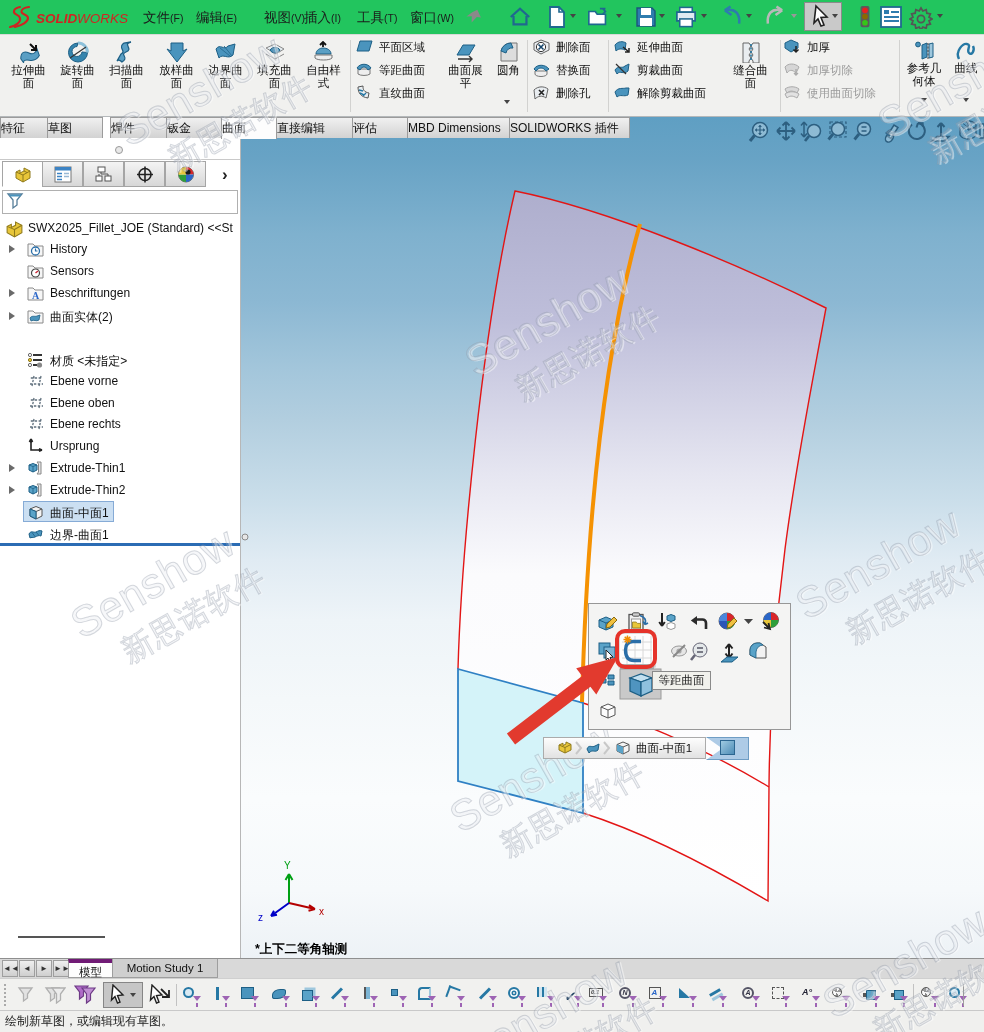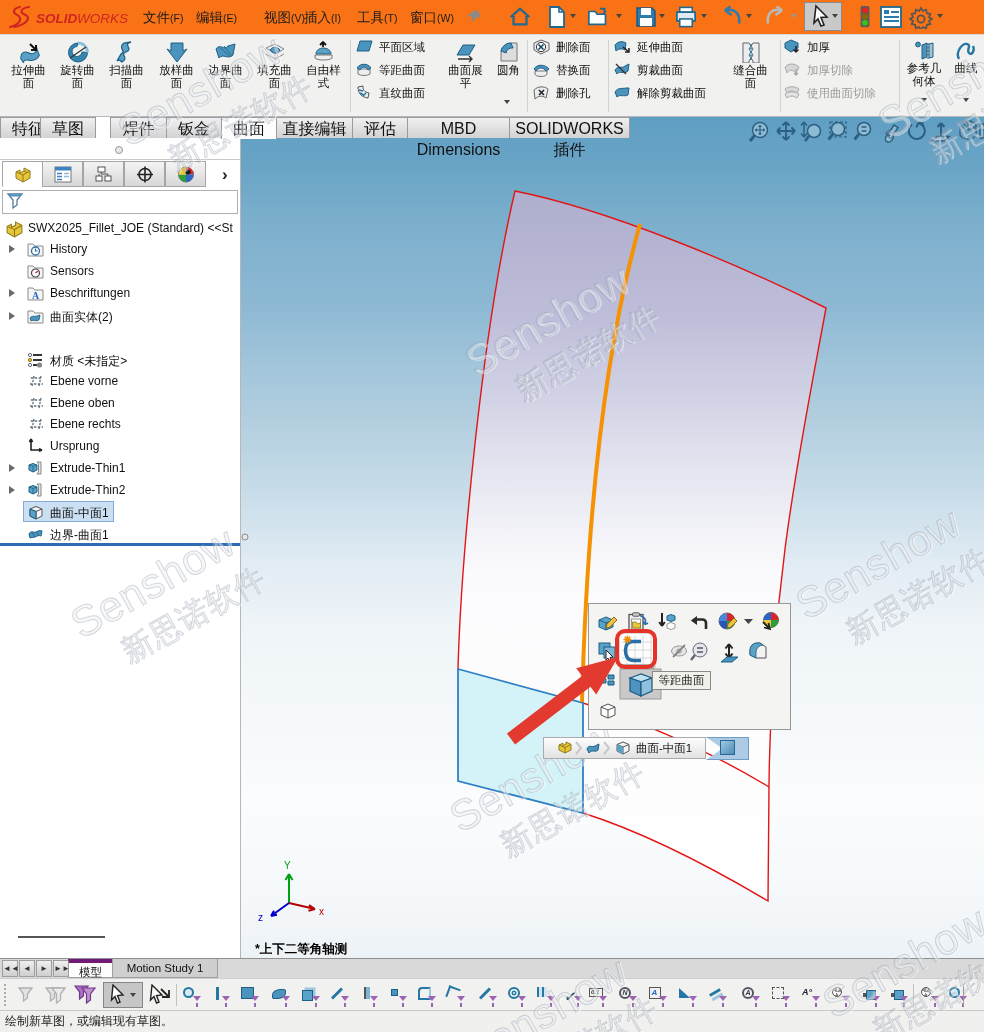--- a/index.html
+++ b/index.html
@@ -1,35 +1,35 @@
 <!DOCTYPE html>
 <html><head><meta charset="utf-8">
 <style>
 html,body{margin:0;padding:0;width:984px;height:1032px;overflow:hidden;background:#fff;
  font-family:"Liberation Sans",sans-serif;-webkit-font-smoothing:antialiased}
 .abs{position:absolute}
 #page{position:relative;width:984px;height:1032px}
 
-#menubar{left:0;top:0;width:984px;height:35px;background:#f97316;border-bottom:1px solid #d9d9d9;box-sizing:border-box}
+#menubar{left:0;top:0;width:984px;height:35px;background:#22c55e;border-bottom:1px solid #d9d9d9;box-sizing:border-box}
 .menuitem{top:9px;font-size:13.5px;color:#1b1b1b}
 .menuitem small{font-size:10.5px}
 .tbico{top:5px;width:24px;height:24px}
 .dd{top:14px;width:0;height:0;border:3.5px solid transparent;border-top:4.5px solid #444}
 
 #ribbon{left:0;top:35px;width:984px;height:82px;background:#f1f1ef;border-bottom:1px solid #b4b8ba;box-sizing:border-box}
 .bigbtn{top:4px;width:49px;text-align:center;font-size:11.5px;line-height:13px;color:#111}
 .bigbtn svg{display:block;margin:2px auto 1px}
 .rsmall{height:23px;font-size:11.5px;color:#111;white-space:nowrap}
 .rsmall svg{vertical-align:-4px;margin-right:5px}
 .rsep{top:5px;width:1px;height:72px;background:#d2d2d0}
 .gray{color:#9a9a9a}
 
 #tabrow{left:0;top:117px;width:630px;height:22px}
 .ctab{top:0;height:21px;background:linear-gradient(#f0f0f0,#d2d2d2);border:1px solid #9b9b9b;border-bottom:none;box-sizing:border-box;
- font-size:16px;color:#111;text-align:center;line-height:21px}
+ font-size:12px;color:#111;text-align:left;line-height:21px}
 .ctab.act{background:#fdfdfd;height:22px;z-index:3}
 
 #viewport{left:241px;top:117px;width:743px;height:841px;
 background:linear-gradient(180deg,#5f9fc3 0%,#68a3c5 5%,#7fb1ce 14%,#8cb8d3 22%,#a3c6db 30%,#b2cedf 36%,#cadeea 45.5%,#e0ebf3 52.7%,#eef4f8 59.8%,#f4f8fa 69.3%,#fafcfd 81%,#f6f9fb 92%,#edf2f6 100%)}
 
 #lpanel{left:0;top:139px;width:241px;height:819px;background:#fff;border-right:1px solid #b7b7b7;box-sizing:border-box}
 .ptab{top:22px;height:26px;background:linear-gradient(#f4f4f4,#d7d7d7);border:1px solid #a5a5a5;box-sizing:border-box}
 .ptab.act{background:#fff;border-bottom:1px solid #fff}
 .trow{left:0;width:240px;height:22px;font-size:12px;color:#111;white-space:nowrap}
 .trow .txt{position:absolute;left:50px;top:4px}
@@ -272,21 +272,21 @@
         </svg>参考几<br>何体</div>
  <div class="abs bigbtn" style="left:946px;width:40px"><svg width="24" height="20" viewBox="0 0 24 20">
           <path d="M5,18 C1,10 9,2 13,3 C18,4 12,9 15,12 C18,15 21,9 19,5" fill="none" stroke="#2678a4" stroke-width="2.4"></path>
         </svg>曲线</div>
  <i class="abs dd" style="left:921px;top:63px"></i>
  <i class="abs dd" style="left:963px;top:63px"></i>
 </div>
 
 <div class="abs" id="tabrow">
  <span class="abs ctab" style="left:0;width:56px">特征</span>
- <span class="abs ctab" style="left:40px;width:56px">草图</span>
+ <span class="abs ctab" style="left:47px;width:56px">草图</span>
  <span class="abs ctab" style="left:110px;width:57px">焊件</span>
  <span class="abs ctab" style="left:166px;width:56px">钣金</span>
  <span class="abs ctab act" style="left:221px;width:56px">曲面</span>
  <span class="abs ctab" style="left:276px;width:77px">直接编辑</span>
  <span class="abs ctab" style="left:352px;width:56px">评估</span>
  <span class="abs ctab" style="left:407px;width:103px">MBD Dimensions</span>
  <span class="abs ctab" style="left:509px;width:121px">SOLIDWORKS 插件</span>
 </div>
 
 <div class="abs" id="lpanel">

